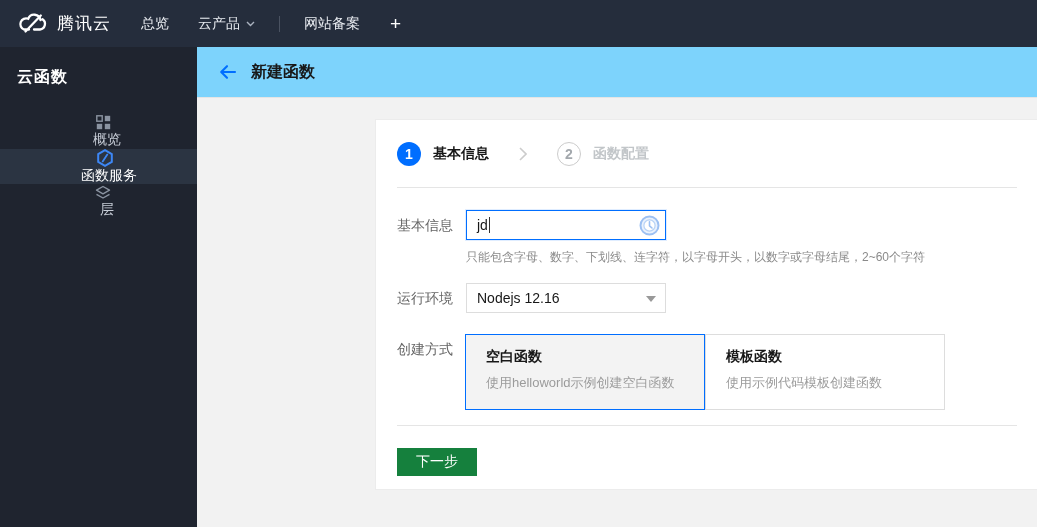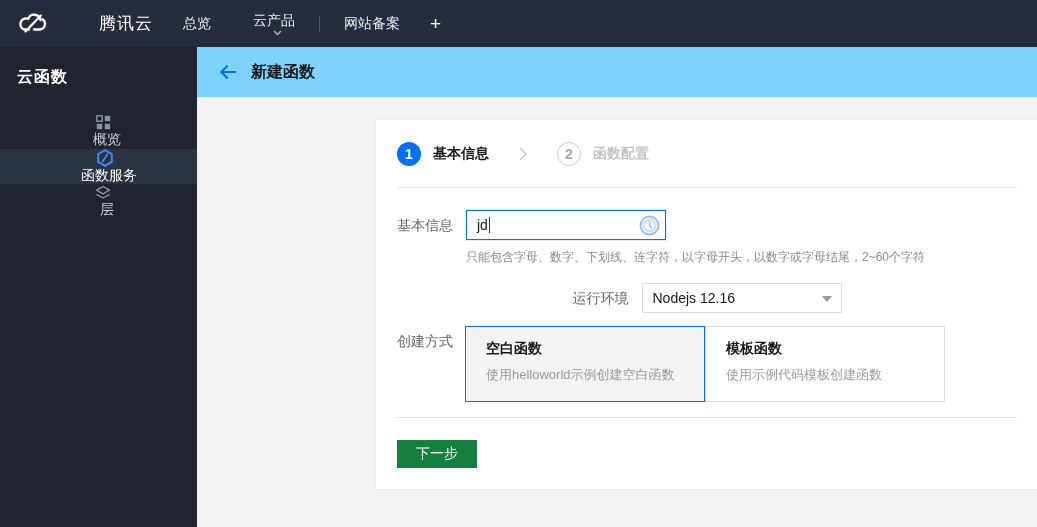--- a/index.html
+++ b/index.html
@@ -2,25 +2,25 @@
 <html><head>
 <meta charset="utf-8">
 <style>
   * { margin:0; padding:0; box-sizing:border-box; }
   html,body { width:1037px; height:527px; overflow:hidden; }
   body { font-family:"Liberation Sans","DejaVu Sans",sans-serif; background:#f2f2f2; position:relative; }
 
   
   .topnav { position:absolute; top:0; left:0; width:1037px; height:47px; background:#252d3c;
             display:flex; align-items:center; z-index:30; }
-  .logo { display:flex; align-items:flex-end; margin-left:17px;gap:42px; }
+  .logo { display:flex; align-items:flex-end; margin-left:17px; }
   .brand { color:#ffffff; font-size:17px; margin-left:9px; letter-spacing:1px; }
   .nav-links { display:flex; align-items:center; margin-left:30px; }
   .nav-item { color:#e9ecf1; font-size:14px; cursor:pointer; display:flex; align-items:center; }
-  .nav-item + .nav-item { margin-left:42px;flex-direction:column; }
+  .nav-item + .nav-item { margin-left:29px; }
   .nav-caret { margin-left:6px; display:inline-flex; }
   .nav-divider { width:1px; height:16px; background:#4a5261; margin:0 24px; }
   .nav-plus { color:#ffffff; font-size:19px; margin-left:30px; cursor:pointer; line-height:1; }
 
   
   .sidebar { position:absolute; top:47px; left:0; width:197px; height:480px; background:#1f242f; z-index:20; }
   .sidebar-title { color:#ffffff; font-size:16px; font-weight:bold; padding:20px 0 0 17px; letter-spacing:1px; }
   .side-menu { margin-top:26px; }
   .side-item { height:35px; display:flex; align-items:center; padding-left:17px;
                color:#c6ccd6; font-size:14px; cursor:pointer;flex-direction:column; }
@@ -62,21 +62,21 @@
   .pending-icon { position:absolute; right:5px; top:4px; }
   .field-hint { margin-top:9px; font-size:12px; color:#8a8a8a; }
   .row-name { margin-bottom:17px; }
 
   .select-box { position:relative; width:200px; height:30px; border:1px solid #dddddd; background:#ffffff;
                 display:flex; align-items:center; padding:0 26px 0 10px; cursor:pointer; }
   .select-value { font-size:14px; color:#181818; }
   .select-caret { position:absolute; right:9px; top:12px; width:0; height:0;
                   border-left:5px solid transparent; border-right:5px solid transparent;
                   border-top:6px solid #999999; }
-  .row-runtime { margin-bottom:13px;justify-content:center; }
+  .row-runtime { margin-bottom:21px; }
 
   .method-cards { display:flex; }
   .method-card { width:240px; height:76px; padding:13px 20px; cursor:pointer; }
   .method-card.plain { background:#ffffff; border:1px solid #dddddd; }
   .method-card.selected { background:#f3f3f3; border:1px solid #006eff; margin-left:-1px; }
   .method-title { font-size:14px; font-weight:bold; color:#181818; }
   .method-desc { margin-top:8px; font-size:13px; color:#9b9b9b; }
 
   .divider2 { border-top:1px solid #e5e5e5; margin-top:15px; }
   .next-btn { margin-top:22px; width:80px; height:28px; background:#15803d; color:#ffffff; font-size:14px;

